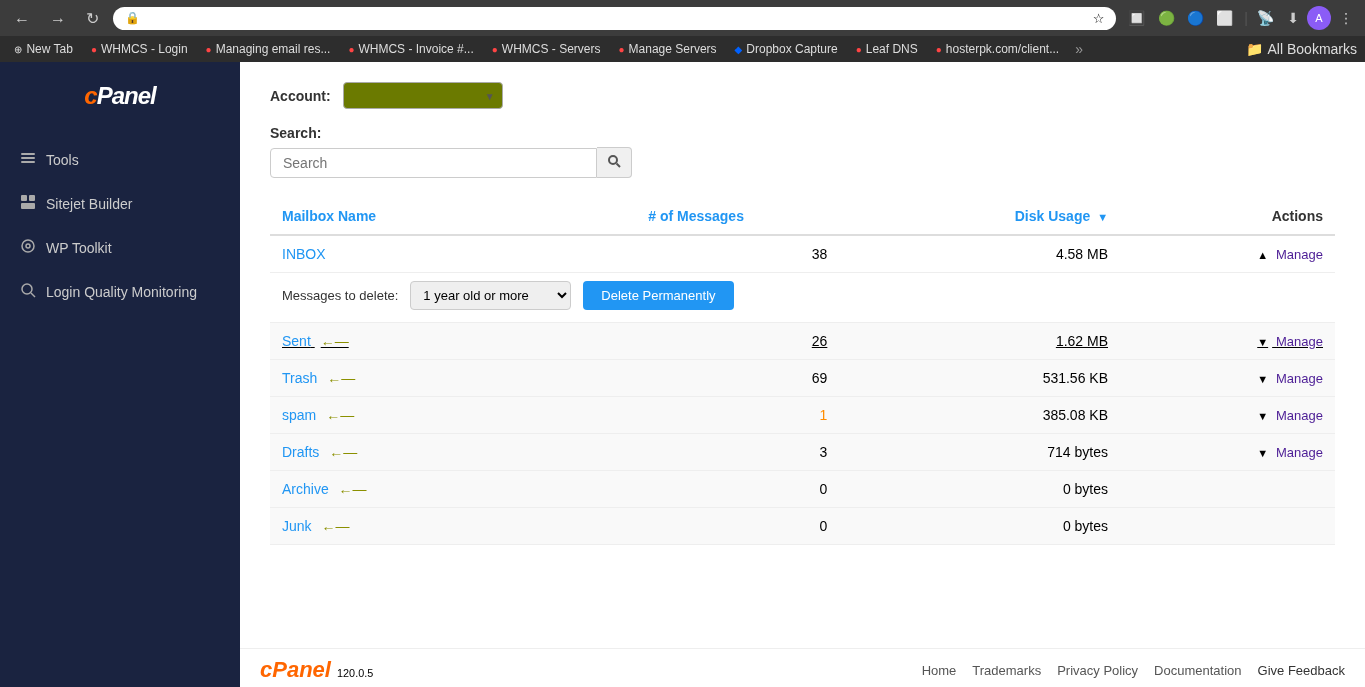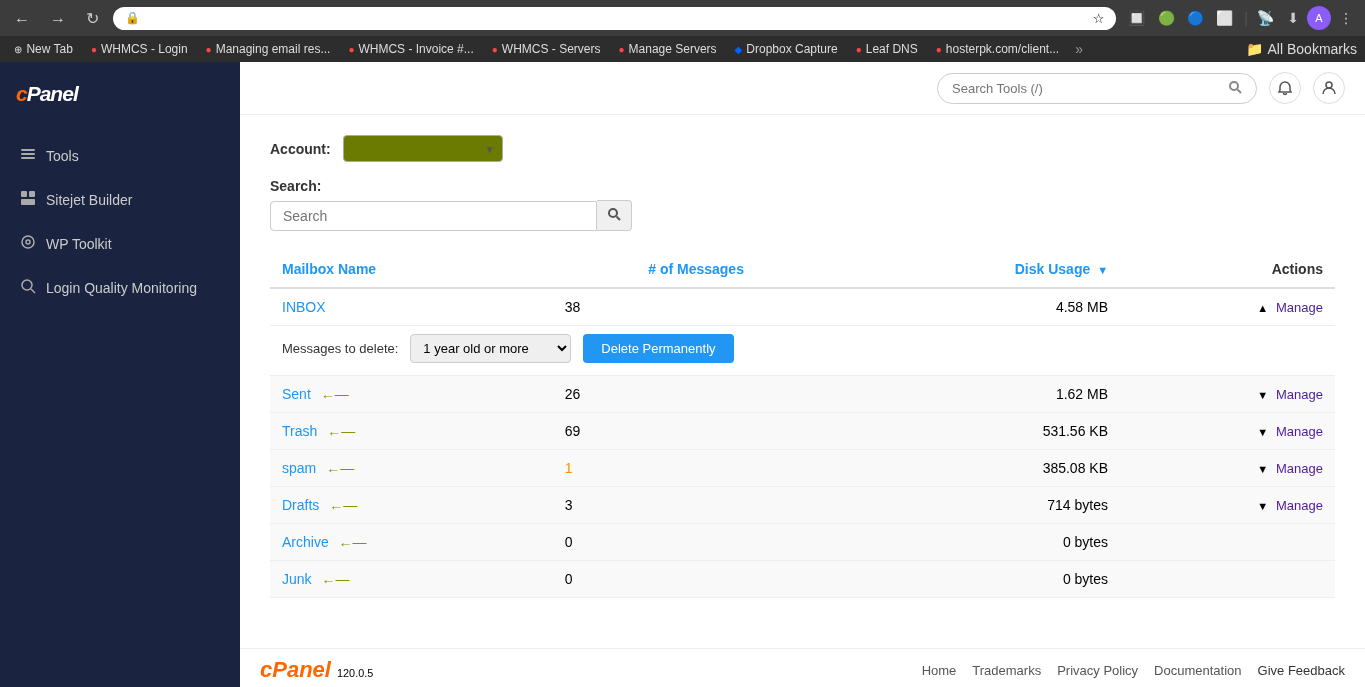--- a/index.html
+++ b/index.html
@@ -83,25 +83,26 @@
       background: #1a2340;
       color: white;
       flex-shrink: 0;
       overflow-y: auto;
     }
     .sidebar-logo {
       padding: 20px 16px;
       background: #1a2340;
     }
     .cpanel-logo {
-      font-size: 21px;
+      font-size: 24px;
       font-weight: bold;
       color: #ff6600;
       font-style: italic;
       letter-spacing: -1px;
+      text-align: center;
     }
     .cpanel-logo span { color: white; }
     .sidebar-nav { padding: 8px 0; }
     .sidebar-item {
       display: flex;
       align-items: center;
       gap: 10px;
       padding: 12px 20px;
       cursor: pointer;
       color: #ccc;
@@ -237,21 +238,21 @@
     }
     .mailbox-table th.right { text-align: right; }
     .mailbox-table th.black { color: #333; }
     .mailbox-table td {
       padding: 10px 12px;
       border-bottom: 1px solid #eee;
       font-size: 14px;
     }
     .mailbox-table tr:nth-child(even) { background: #f9f9f9; }
     .td-right { text-align: right; }
-    .td-center { text-align: left; margin-top: 41px; }
+    .td-center { text-align: right; margin-top: 41px; }
 
     .mailbox-link { color: #2196F3; text-decoration: none; }
     .manage-link { color: #4c1d95; text-decoration: none; font-size: 13px; }
 
     .orange-num { color: #ff8c00; }
     .arrow-icon { color: #8b9000; font-size: 14px; margin-left: 6px; }
 
     
     .inbox-expanded { background: white; }
     .delete-select {
@@ -410,43 +411,20 @@
               <line x1="11" y1="11" x2="15" y2="15"></line>
             </svg>
         </span>
         <span>Login Quality Monitoring</span>
       </div>
     </div>
   </div>
 
   <div class="main-content">
 
-    <div class="top-bar">
-      <div class="search-tools-input">
-        <input type="text" placeholder="Search Tools (/)" style="">
-        <span>
-          <svg width="14" height="14" viewBox="0 0 14 14" fill="none" stroke="#888" stroke-width="2">
-              <circle cx="6" cy="6" r="4"></circle>
-              <line x1="9.5" y1="9.5" x2="13" y2="13"></line>
-            </svg>
-        </span>
-      </div>
-      <div class="top-bar-icon">
-        <svg width="16" height="16" viewBox="0 0 16 16" fill="none" stroke="#555" stroke-width="1.5">
-            <path d="M8 2a5 5 0 00-5 5v3l-1 2h12l-1-2V7a5 5 0 00-5-5z"></path>
-            <path d="M6.5 13a1.5 1.5 0 003 0"></path>
-          </svg>
-      </div>
-      <div class="top-bar-icon">
-        <svg width="16" height="16" viewBox="0 0 16 16" fill="none" stroke="#555" stroke-width="1.5">
-            <circle cx="8" cy="5" r="3"></circle>
-            <path d="M2 14a6 6 0 0112 0"></path>
-          </svg>
-      </div>
-    </div>
 
     <div class="content-area">
 
       <div class="account-row">
         <span class="account-label">Account:</span>
         <div class="account-select-wrapper">
           <select>
             <option value=""></option>
           </select>
         </div>
@@ -509,21 +487,21 @@
                   <option>1 year old or more</option>
                   <option>6 months old or more</option>
                   <option>3 months old or more</option>
                   <option>1 month old or more</option>
                 </select>
                 <button class="delete-btn">Delete Permanently</button>
               </div>
             </td>
           </tr>
 
-          <tr style="background:#f9f9f9;">
+          <tr style="background:#f9f9f9;text-decoration:underline;">
             <td>
               <a class="mailbox-link">Sent</a>
               <span class="arrow-icon">←—</span>
             </td>
             <td class="td-center">
               <span>26</span>
             </td>
             <td class="td-right">
               <span>1.62 MB</span>
             </td>

